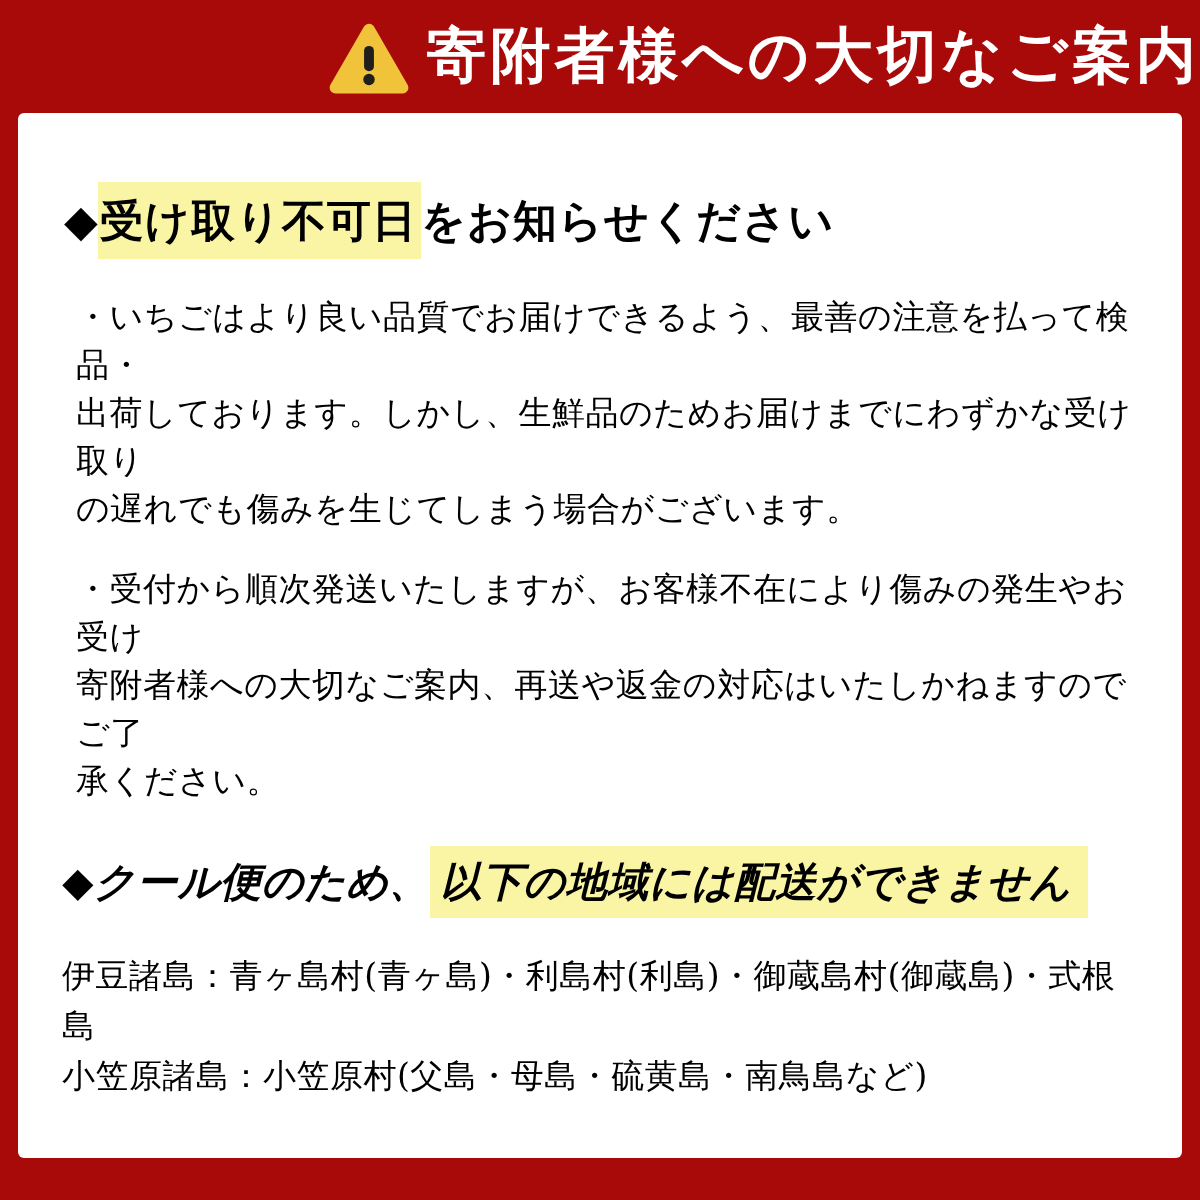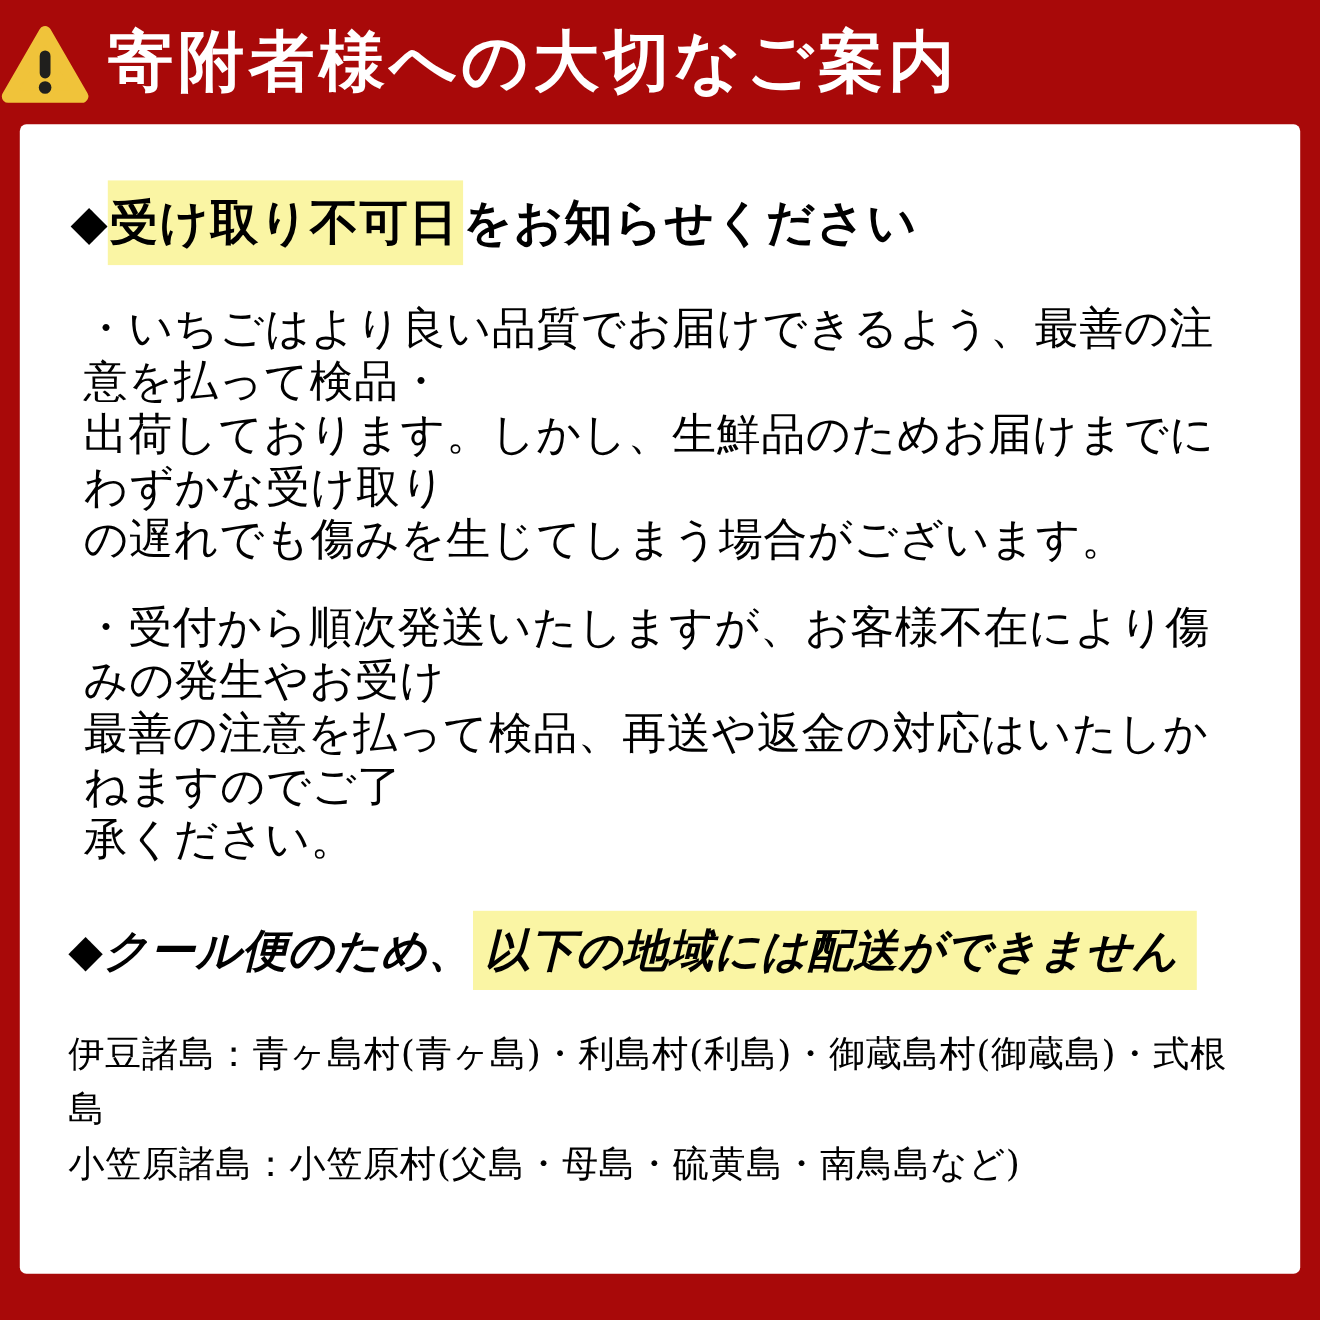--- a/index.html
+++ b/index.html
@@ -22,21 +22,21 @@
     font-family: "DejaVu Serif", "Liberation Serif", serif;
     color: var(--text);
   }
   .poster { width: 1200px; height: 1200px; position: relative; }
 
   
   .header {
     height: 113px;
     display: flex;
     align-items: center;
-    justify-content: flex-start;
+    justify-content: flex-end;
     gap: 16px;
   }
   .warn { width: 82px; height: 76px; display: inline-block; flex: 0 0 auto; margin-top: 4px; }
   .warn svg { width: 100%; height: 100%; display: block; }
   .warn .tri { fill: var(--icon_fill); stroke: var(--icon_fill); }
   .warn .mark { fill: var(--icon_mark); }
   .title {
     font-size: 60px;
     font-weight: bold;
     color: var(--title_color);
@@ -56,31 +56,31 @@
     border-radius: 6px;
     padding: 64px 42px 0 42px;
     overflow: hidden;
   }
 
   .h1 {
     font-size: 44px;
     font-weight: bold;
     letter-spacing: 1px;
     line-height: 52px;
-    margin: 0 0 46px 4px;
+    margin: 18px 0 46px 4px;
     white-space: nowrap;
   }
   .hl-block {
     background: var(--hl);
     padding: 13px 4px 13px 2px;
   }
   .diamond { letter-spacing: 0; }
 
   .body {
-    font-size: 40px;
+    font-size: 33px;
     line-height: 48px;
     letter-spacing: 0.5px;
     margin: 0 0 32px 16px;
     white-space: pre-line;
   }
   .p2 {
     font-weight: bold;
     line-height: 51px;
     margin: 0 0 34px 4px;
     white-space: normal;
@@ -139,21 +139,21 @@
   <main class="panel">
 
     <h2 class="h1"><span class="diamond">◆</span><span class="hl-block">受け取り不可日</span><span>をお知らせください</span></h2>
 
     <p class="body">・いちごはより良い品質でお届けできるよう、最善の注意を払って検品・
 出荷しております。しかし、生鮮品のためお届けまでにわずかな受け取り
 の遅れでも傷みを生じてしまう場合がございます。</p>
 
 
     <p class="body p3">・受付から順次発送いたしますが、お客様不在により傷みの発生やお受け
-最善の注意を払って検品、再送や返金の対応はいたしかねますのでご了
+寄附者様への大切なご案内、再送や返金の対応はいたしかねますのでご了
 承ください。</p>
 
     <h2 class="h2"><span class="diamond">◆</span><span>クール便のため、</span><span class="hl-block2">以下の地域には配送ができません</span></h2>
 
     <p class="regions">伊豆諸島：青ヶ島村(青ヶ島)・利島村(利島)・御蔵島村(御蔵島)・式根島
 小笠原諸島：小笠原村(父島・母島・硫黄島・南鳥島など)</p>
 
   </main>
 </div>
 

